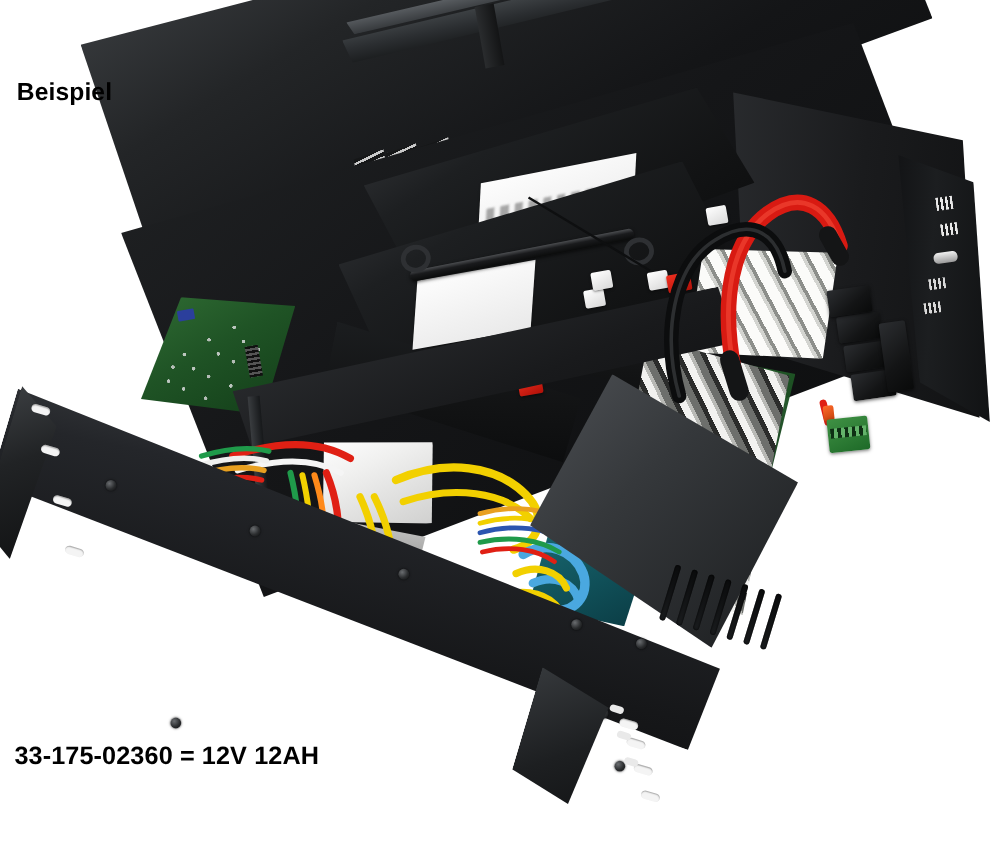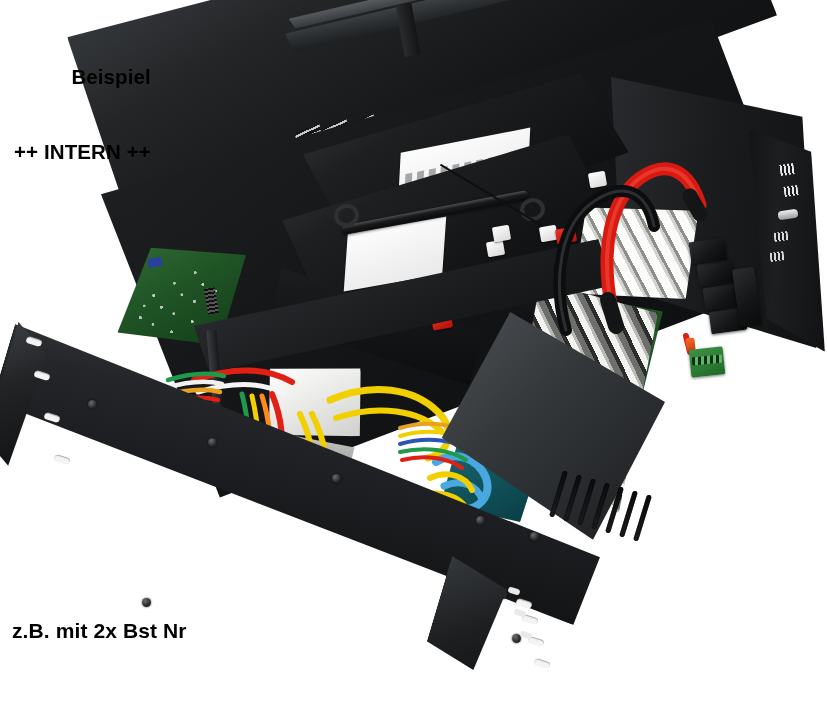--- a/index.html
+++ b/index.html
@@ -348,21 +348,21 @@
   .screw{
     width:9px;height:9px;border-radius:50%;
     background:radial-gradient(circle at 35% 32%, #6a6d70 0%, #2b2d2f 55%, #0c0d0e 100%);
     box-shadow:0 0 2px rgba(0,0,0,.8);
   }
 
   
   #text-top{
     position:absolute;left:14px;top:14px;
     font-size:20.5px;font-weight:bold;color:#000000;
-    line-height:25px;letter-spacing:.1px;white-space:pre;text-align:right;
+    line-height:25px;letter-spacing:.1px;white-space:pre;
   }
   #text-bottom{
     position:absolute;left:12px;top:556px;
     font-size:21px;font-weight:bold;color:#000000;
     line-height:30px;letter-spacing:.1px;white-space:pre;
   }
   #watermark{
     position:absolute;left:395px;top:72px;
     font-size:25px;font-weight:normal;color:#e3e6e8;
     letter-spacing:.4px;
@@ -525,23 +525,21 @@
     <div class="shape" style="left:770px;top:252px;width:14px;height:9px;background:repeating-linear-gradient(90deg,#d8d8d8 0 2px,#1a1b1c 2px 4px);transform:rotate(-8deg);"></div>
 
     <div class="shape" style="left:508px;top:588px;width:12px;height:6px;background:#e9e9e9;border-radius:3px;transform:rotate(17deg);"></div>
     <div class="shape" style="left:514px;top:610px;width:12px;height:6px;background:#e9e9e9;border-radius:3px;transform:rotate(17deg);"></div>
     <div class="shape" style="left:520px;top:632px;width:12px;height:6px;background:#e9e9e9;border-radius:3px;transform:rotate(17deg);"></div>
 
   </div>
 
   <div id="text-top">
     <span class="tl">Beispiel</span>
-    <span class="tl">++ INTERN ++</span>
   </div>
 
   <div id="text-bottom">
-    <span class="tl">z.B. mit 2x Bst Nr</span>
     <span class="tl">33-175-02360 = 12V 12AH</span>
     
     
   </div>
 
 </div>
 
 </body></html>

